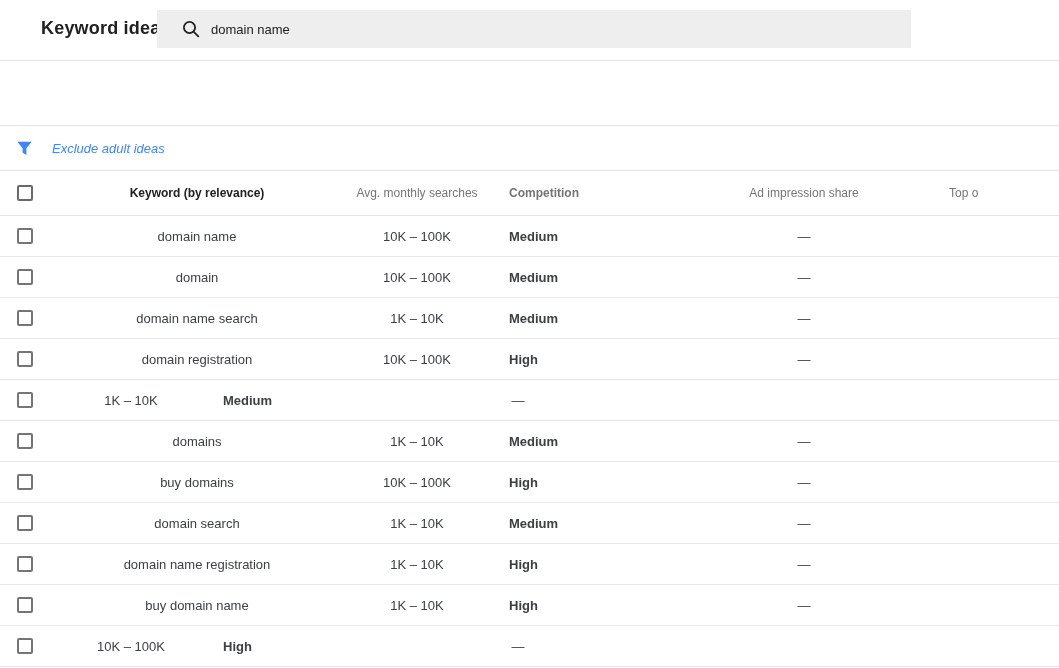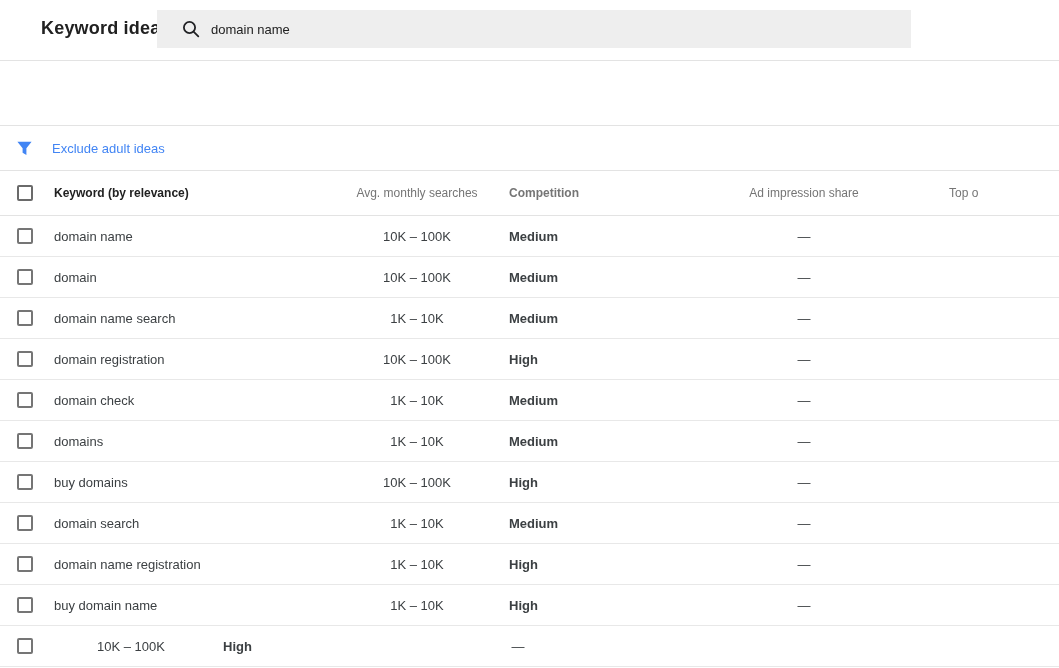--- a/index.html
+++ b/index.html
@@ -54,20 +54,21 @@
   
   .spacer { height: 64px; background: #fff; }
 
   
   .filterbar {
     height: 46px;
     border-top: 1px solid #e3e3e3;
     border-bottom: 1px solid #e3e3e3;
     display: flex;
     align-items: center;
+    font-style: italic;
   }
   .filterbar .ficon {
     margin-left: 17px;
     width: 15px; height: 15px;
     flex: none;
     cursor: pointer;
   }
   .filter-label {
     margin-left: 20px;
     font-size: 13px;
@@ -88,21 +89,21 @@
     height: 41px;
     border-bottom: 1px solid #e8e8e8;
     display: flex;
     align-items: center;
     font-size: 13px;
     color: #3c4043;
     background: #fff;
   }
 
   .c1 { flex: 0 0 54px; display: flex; align-items: center; padding-left: 17px; }
-  .c2 { flex: 0 0 286px; overflow: hidden; white-space: nowrap; }
+  .c2 { flex: 0 0 286px; overflow: hidden; white-space: nowrap; text-align: center; }
   .c3 { flex: 0 0 154px; text-align: center; white-space: nowrap; }
   .c4 { flex: 0 0 165px; padding-left: 15px; white-space: nowrap; font-weight: bold; }
   .c5 { flex: 0 0 290px; text-align: center; white-space: nowrap; }
   .c6 { flex: 1 1 auto; text-align: left; overflow: hidden; white-space: nowrap; }
 
   .thead .c2 { font-weight: bold; color: #212121; cursor: pointer; }
   .thead .c3, .thead .c4, .thead .c5, .thead .c6 { cursor: pointer; }
 
   .checkbox {
     width: 16px; height: 16px;
@@ -189,21 +190,20 @@
     <div class="c3">10K – 100K</div>
     <div class="c4">High</div>
     <div class="c5">—</div>
     <div class="c6"></div>
   </div>
 
   <div class="trow">
     <div class="c1">
       <div class="checkbox"></div>
     </div>
-    <div class="c2">domain check</div>
     <div class="c3">1K – 10K</div>
     <div class="c4">Medium</div>
     <div class="c5">—</div>
     <div class="c6"></div>
   </div>
 
   <div class="trow">
     <div class="c1">
       <div class="checkbox"></div>
     </div>

